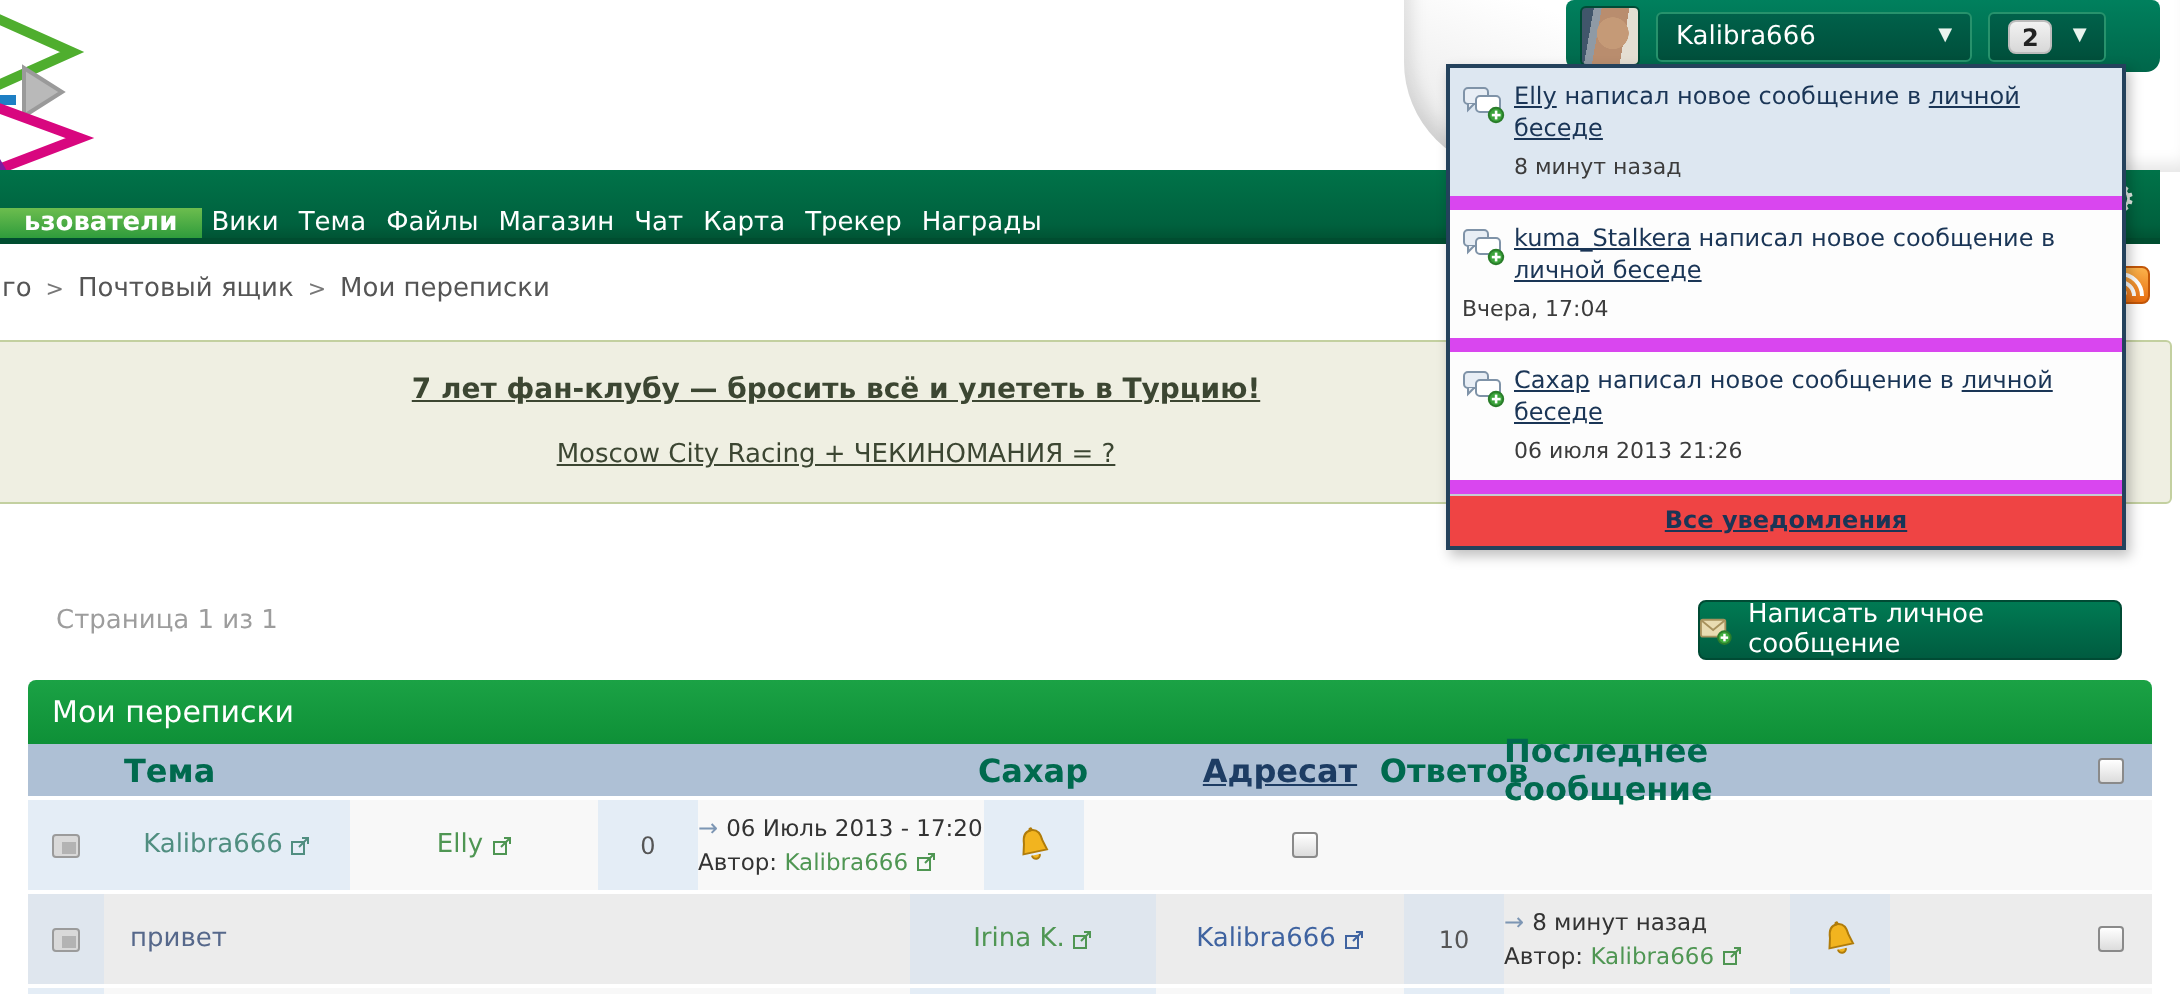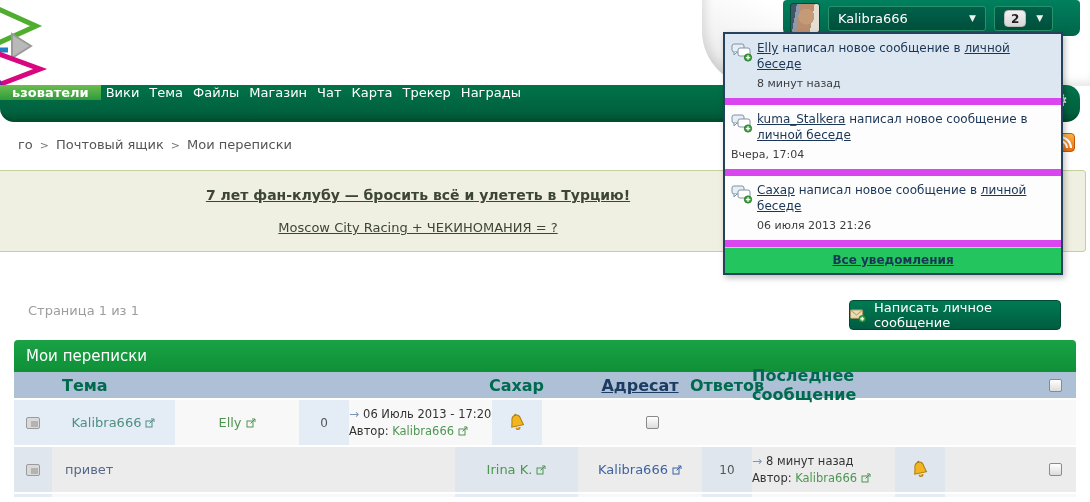--- a/index.html
+++ b/index.html
@@ -27,28 +27,28 @@
   .badge { background:linear-gradient(#f2f2f2,#d8d8d8); border:1px solid #bcbcbc;
     border-radius:4px; color:#222; font-size:12px; font-weight:bold; padding:0 6px;
     height:17px; line-height:16px; }
 
   
   .logo { position:absolute; left:0; top:0; width:120px; height:88px; }
 
   
   .navbar { position:absolute; left:0; top:85px; width:1080px; height:37px;
     background:linear-gradient(#007349,#00613e 80%,#005434); border-bottom:3px solid #004d30;
-    display:flex; align-items:flex-start; z-index:5;border-radius:14px; }
+    display:flex; align-items:flex-end; z-index:5; }
   .nav-item { color:#fff; font-size:13px; display:flex; align-items:center;
     padding:0 5px; cursor:pointer; }
   .nav-item.active { background:linear-gradient(#6cbd4e,#2f9c3c); font-weight:bold; padding:0 12px; }
   .gear { position:absolute; right:12px; top:4px; font-size:19px; color:#e6efe9; cursor:pointer; }
 
   
-  .breadcrumb { position:absolute; left:18px; top:137px; font-size:13px; color:#555; z-index:1; }
+  .breadcrumb { position:absolute; left:1px; top:137px; font-size:13px; color:#555; z-index:1; }
   .breadcrumb a { color:#555; text-decoration:none; cursor:pointer; }
   .breadcrumb .sep { color:#777; margin:0 7px; font-size:11px; }
   .rss { position:absolute; left:1056px; top:133px; width:19px; height:19px; border-radius:4px;
     background:linear-gradient(#fbb34c,#e86d10); border:1px solid #c35708; z-index:6; }
   .rss svg { display:block; margin:2px; }
 
   
   .annc { position:absolute; left:-250px; top:170px; width:1336px; height:82px;
     background:#efefe2; border:1px solid #c3d0a0; border-radius:3px; text-align:center; }
   .annc a { display:block; color:#3c4632; text-decoration:underline; cursor:pointer; }
@@ -95,21 +95,21 @@
   .notif { position:absolute; left:723px; top:32px; width:340px; background:#fdfdfd;
     border:2px solid #24425c; z-index:40; box-shadow:2px 3px 6px rgba(0,0,0,.25);
     font-size:12px; color:#1a3556; }
   .n-item { padding:6px 8px 6px 6px; display:flex; border-bottom:7px solid #d946ef; }
   .n-item.unread { background:#dde7f1; }
   .n-icn { width:26px; flex:0 0 26px; padding-top:2px; }
   .n-body { line-height:16px; }
   .n-body a { color:#1a3556; text-decoration:underline; cursor:pointer; }
   .n-time { font-size:11px; color:#3c3c3c; margin-top:4px; }
   .n-time.flush { margin-left:-26px; }
-  .n-footer { background:#22c55e; border-top:1px solid #c6ccd2; text-align:center;
+  .n-footer { background:#ef4444; border-top:1px solid #c6ccd2; text-align:center;
     padding:5px 0 6px; }
   .n-footer a { color:#1a3556; font-weight:bold; text-decoration:underline; cursor:pointer; }
 </style>
 </head>
 <body>
 
 <div class="page">
 
   <svg class="logo" viewBox="0 0 120 88">
     <path d="M-22,0 L36,26 L-22,52" fill="none" stroke="#4fae2e" stroke-width="5"></path>

